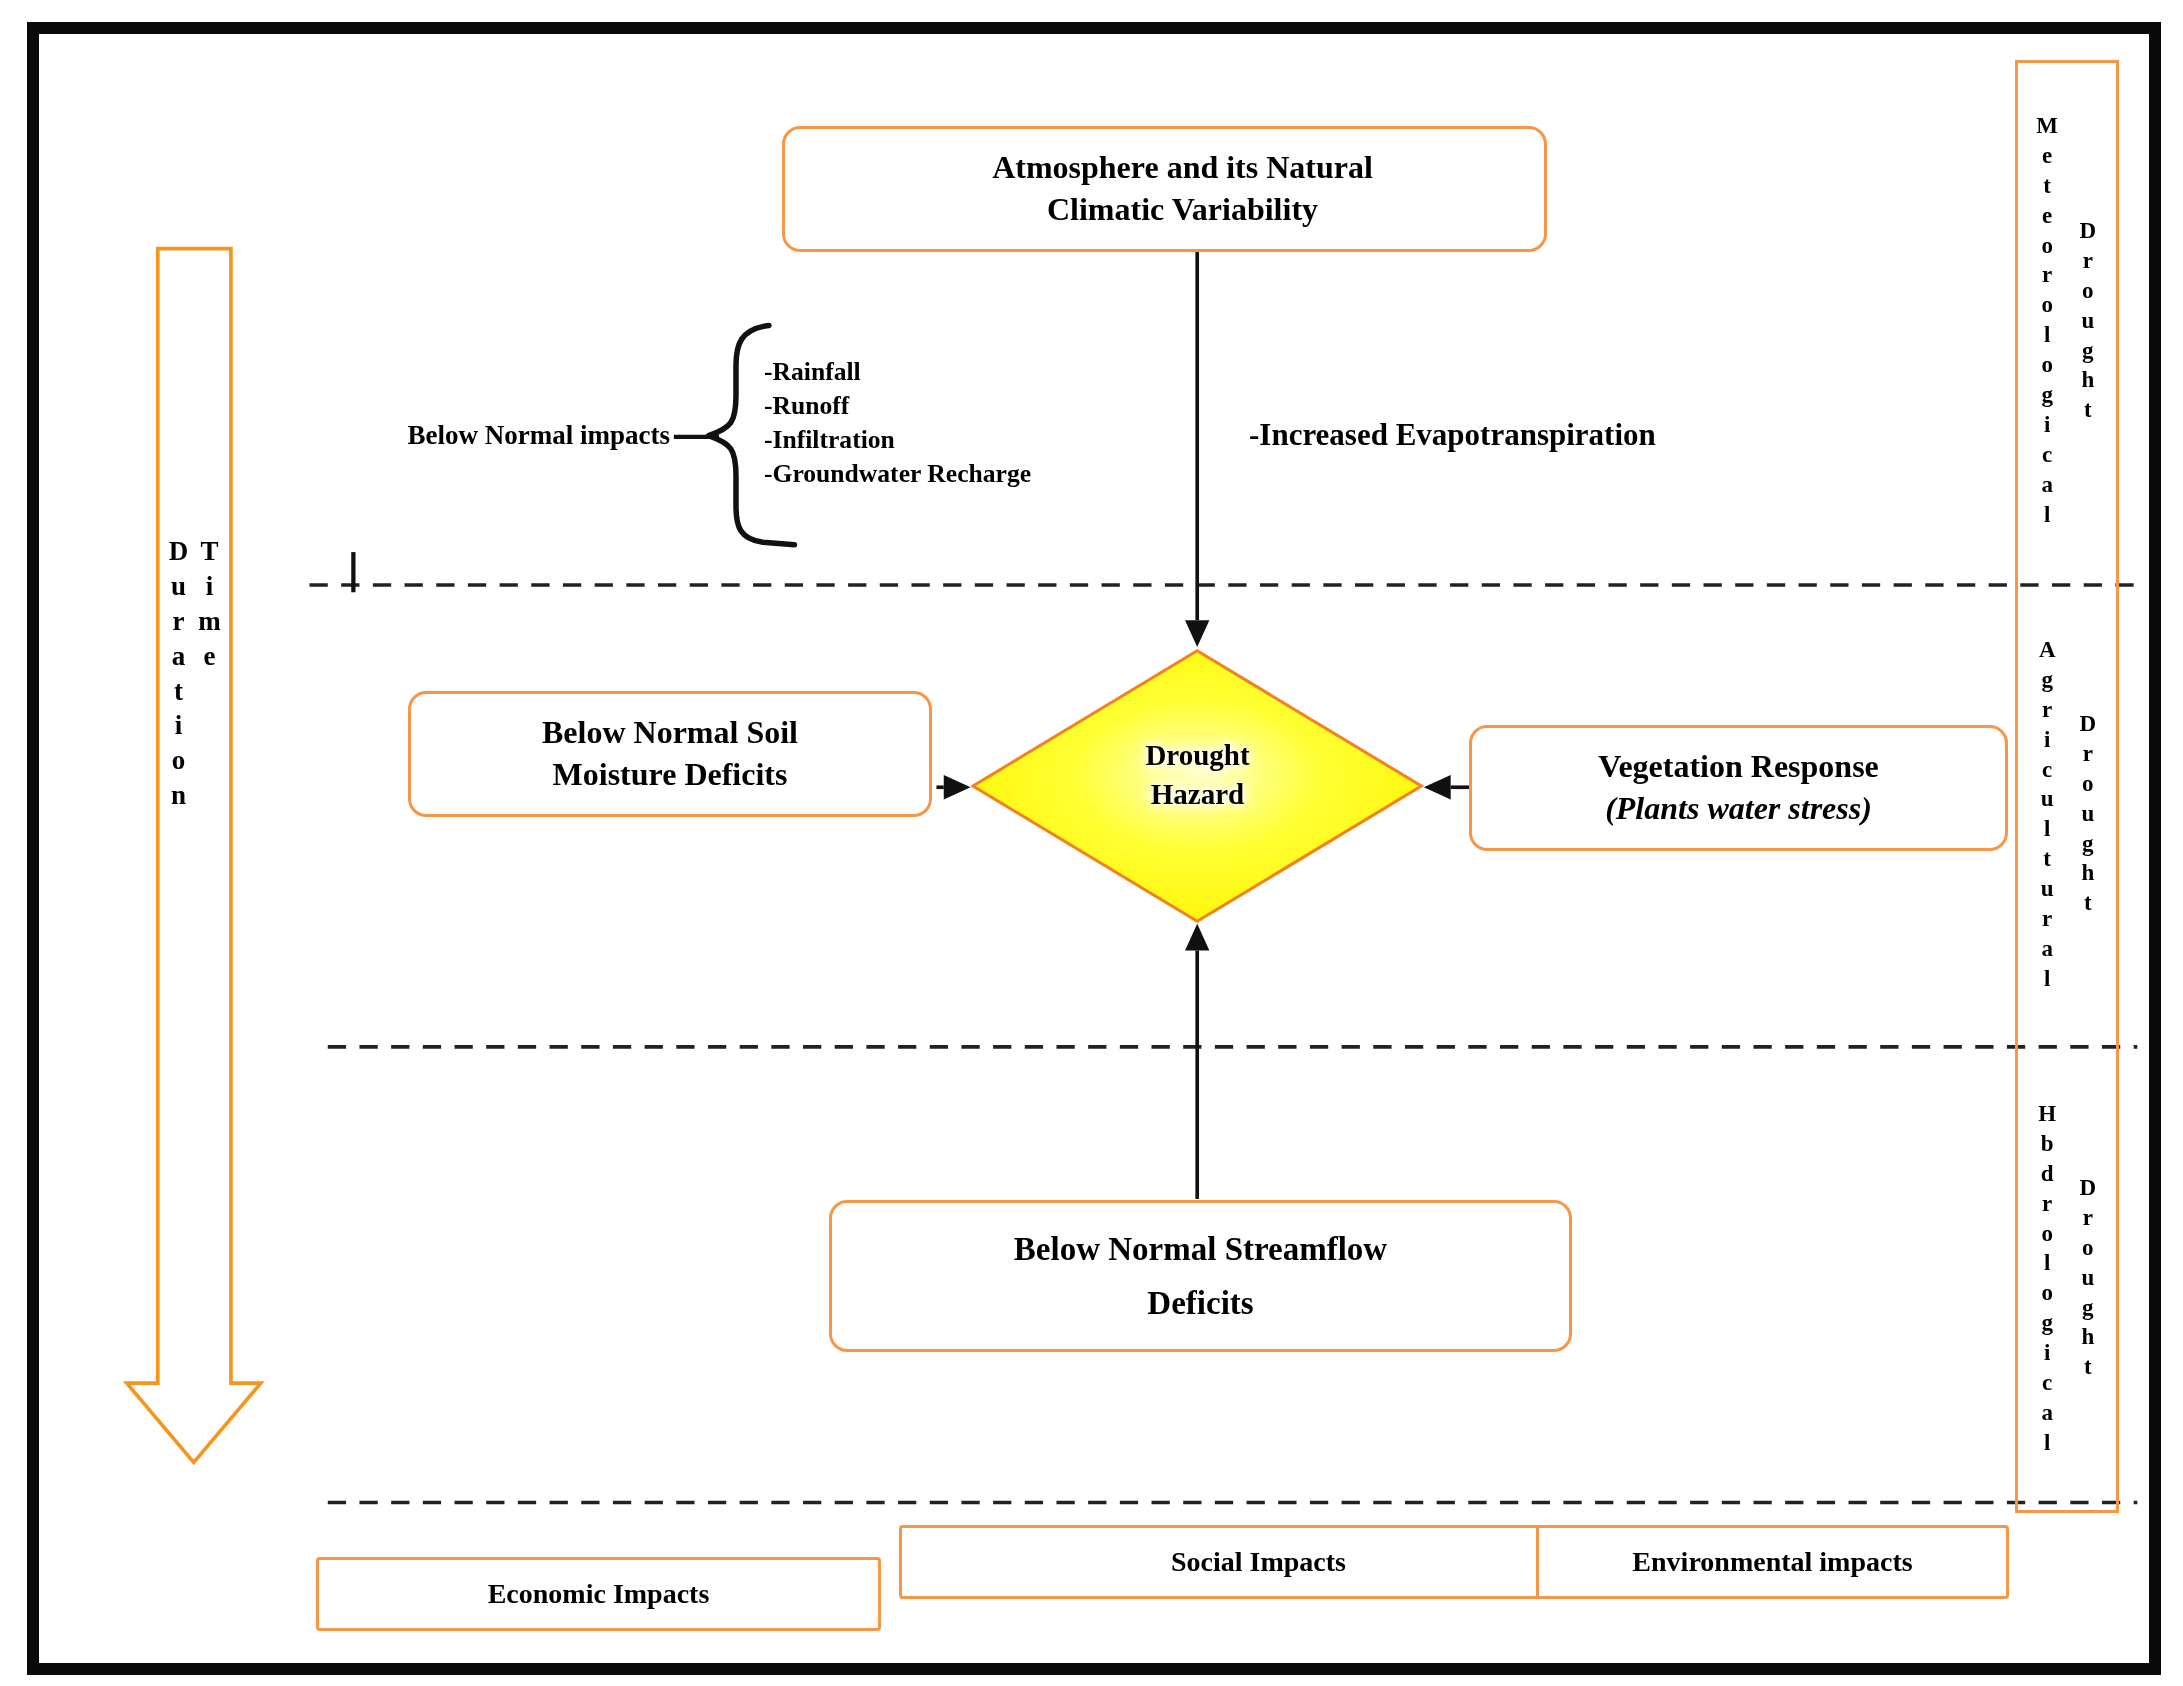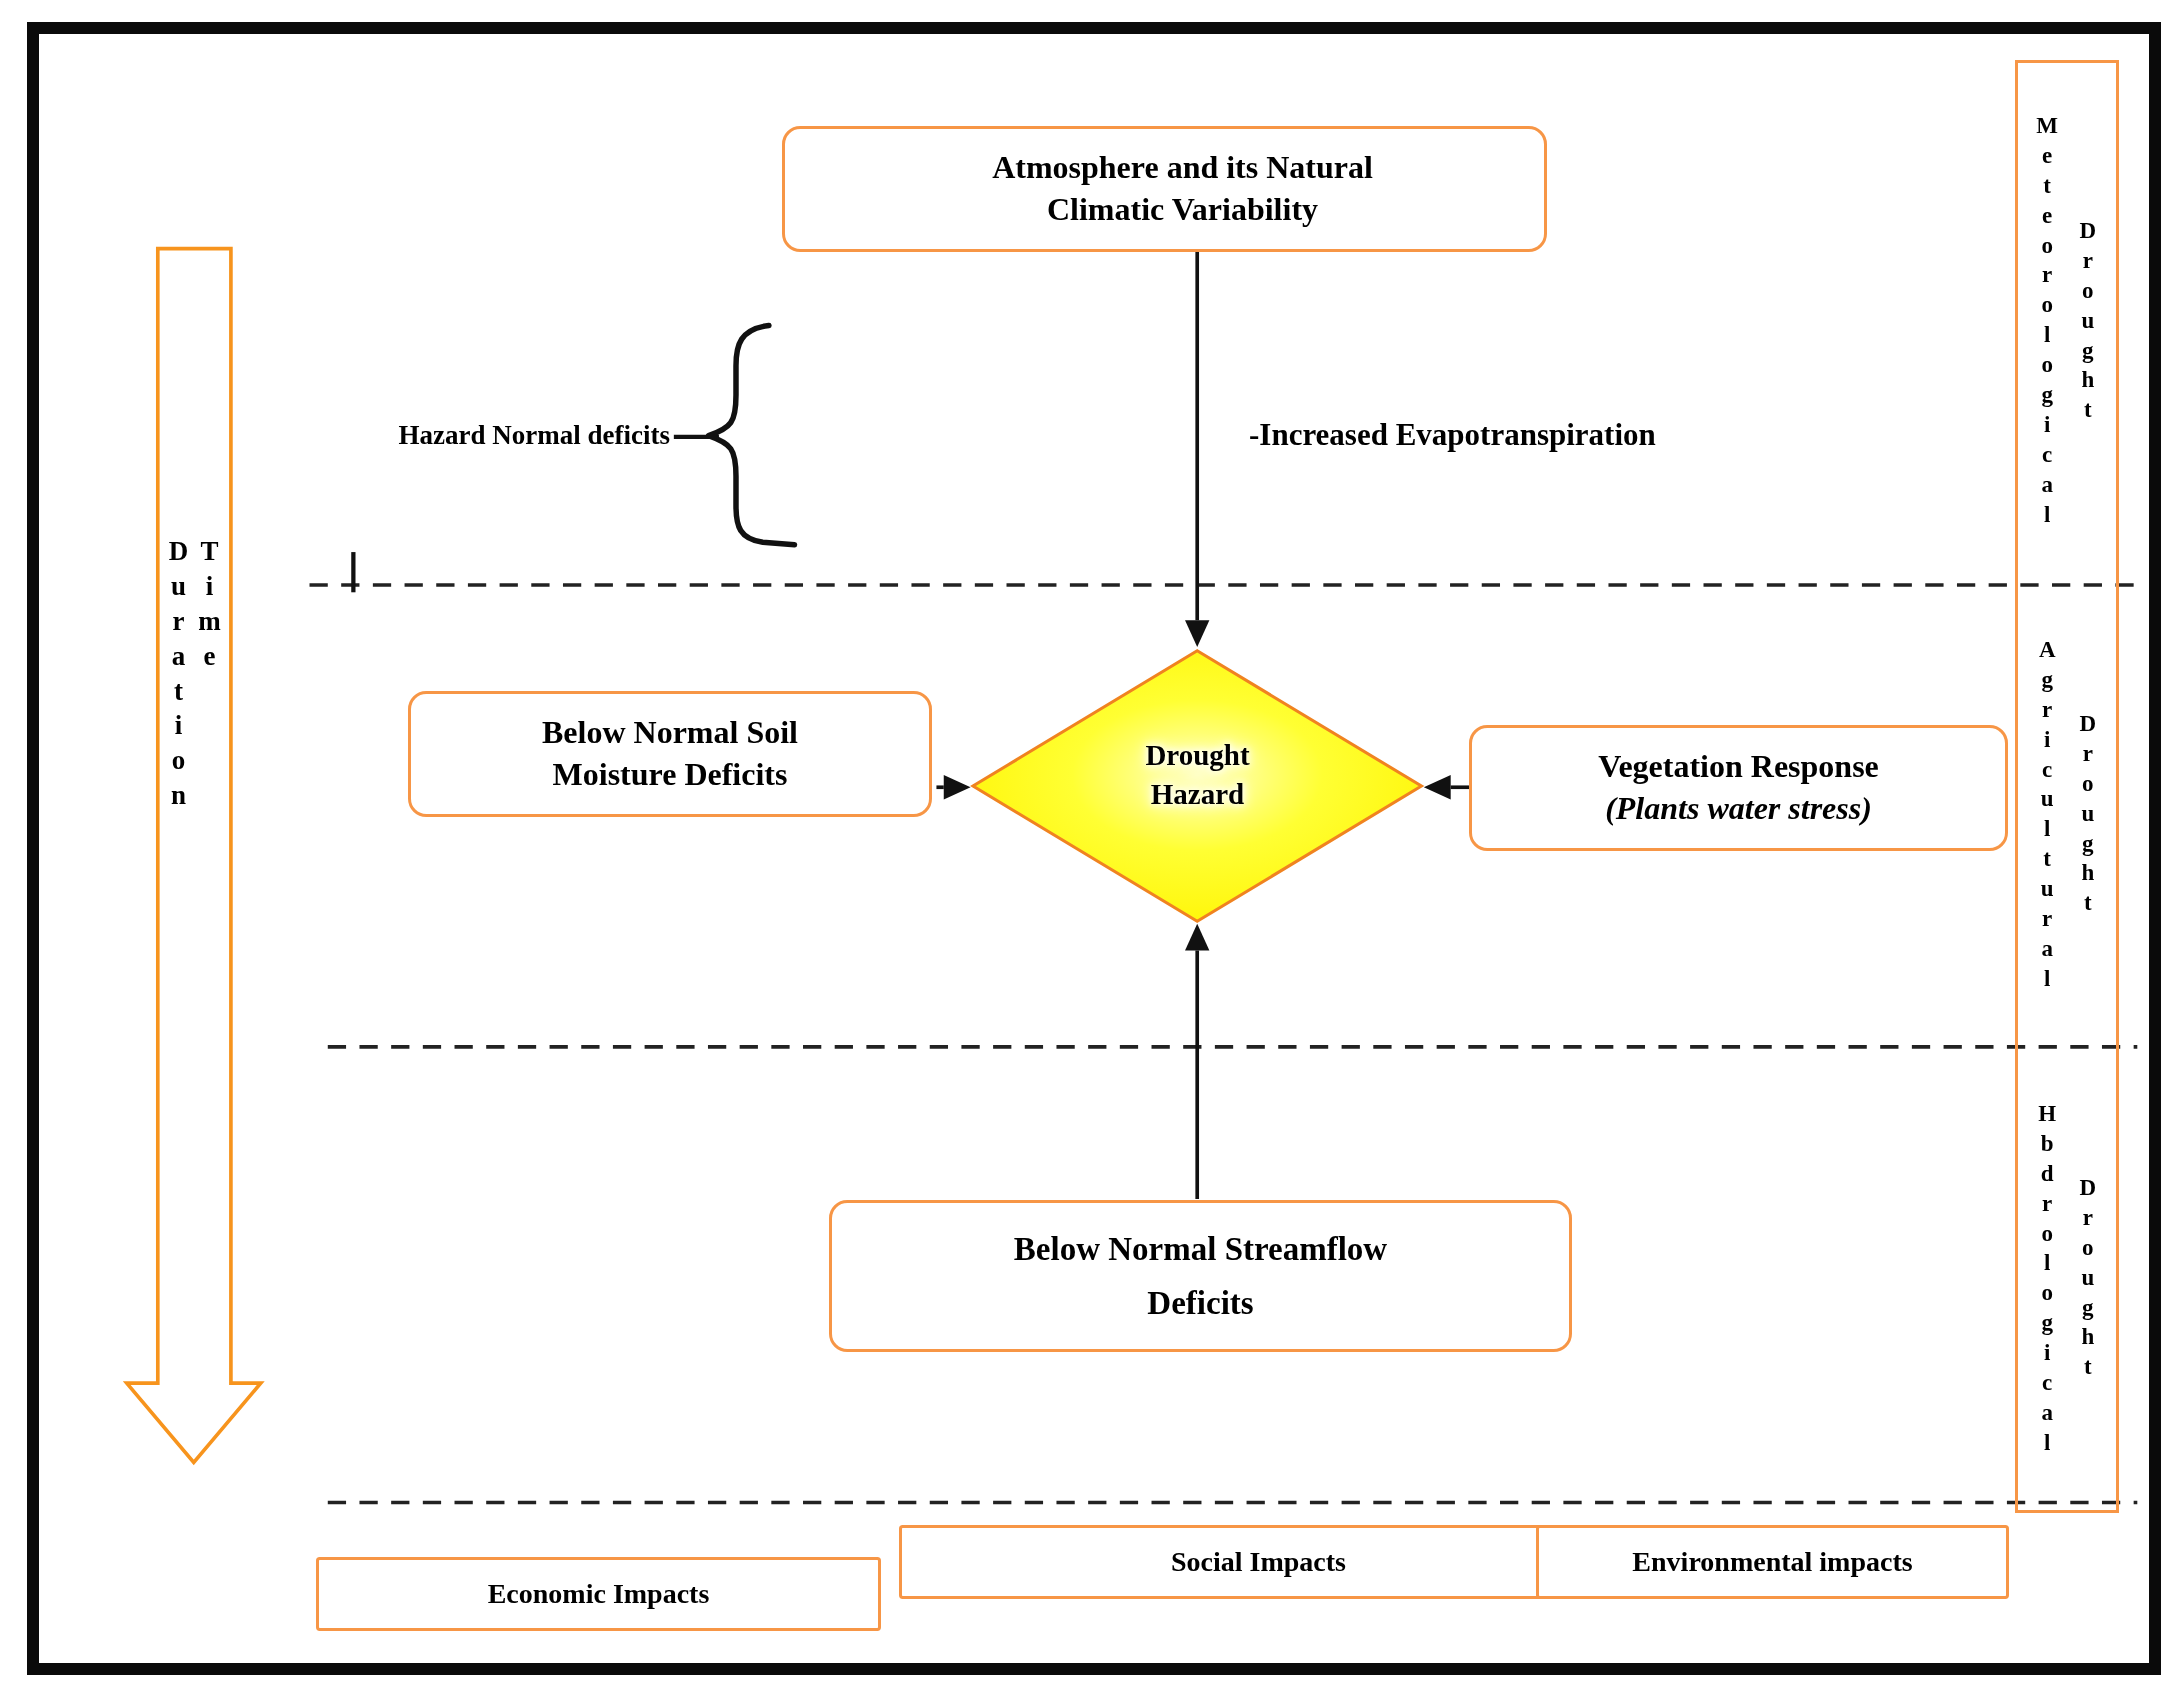--- a/index.html
+++ b/index.html
@@ -83,21 +83,27 @@
     <path d="M1965 1968 V1560" stroke="#111" stroke-width="6" marker-end="url(#arr)"></path>
 
     <polygon points="1965,1068 2333,1290 1965,1512 1597,1290" fill="url(#dg)" stroke="#F08320" stroke-width="5"></polygon>
   </svg>
 
   <div class="obox topbox">
     <div>Atmosphere and its Natural</div>
     <div>Climatic Variability</div>
   </div>
 
-  <div class="freetext deficits-label">Hazard Normal deficits</div>
+  <div class="freetext deficits-label">Below Normal impacts</div>
+  <div class="deficit-list">
+    <div>-Rainfall</div>
+    <div>-Runoff</div>
+    <div>-Infiltration</div>
+    <div>-Groundwater Recharge</div>
+  </div>
   <div class="freetext evapo">-Increased Evapotranspiration</div>
 
   <div class="diamond-label">
     <div>Drought</div>
     <div>Hazard</div>
   </div>
 
   <div class="obox soilbox">
     <div>Below Normal Soil</div>
     <div>Moisture Deficits</div>

